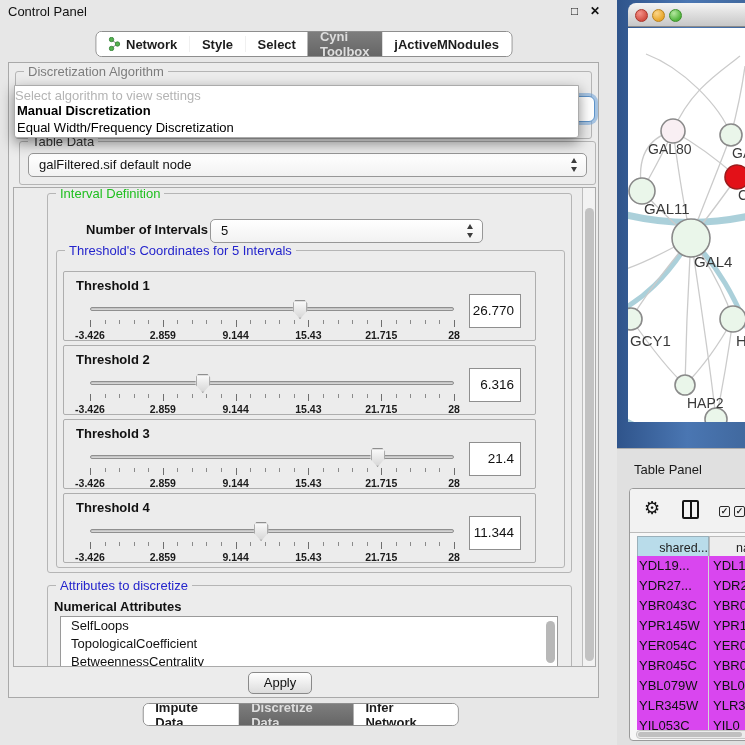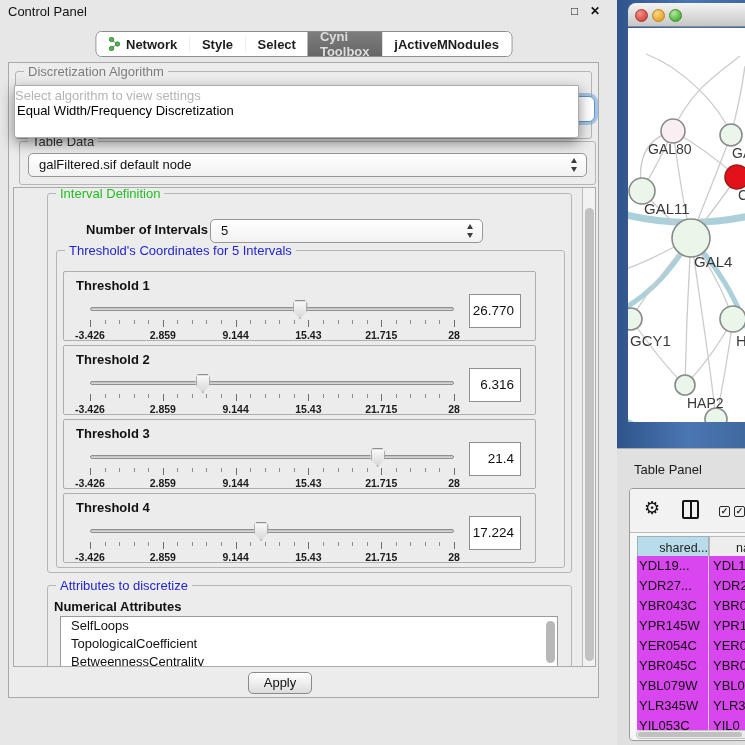--- a/index.html
+++ b/index.html
@@ -180,20 +180,21 @@
       </div>
 
     <div id="cp-main">
 
       <div id="algo-group" class="group">
         <span class="group-label gray">Discretization Algorithm</span>
       </div>
       <div id="algo-combo"></div>
       <div id="algo-popup">
         <span class="hint">Select algorithm to view settings</span>
+        <span class="pitem bold">Manual Discretization</span>
         <span class="pitem">Equal Width/Frequency Discretization</span>
       </div>
 
       <div id="tabledata-group" class="group">
         <span class="group-label">Table Data</span>
         <div id="tabledata-combo" class="combo">
           <span>galFiltered.sif default node</span>
           <span class="combo-arrows"></span>
         </div>
       </div>
@@ -378,21 +379,21 @@
                     </div>
       <div class="thr-ticklabels">
                       <span class="ticklab" style="left: 0%;">-3.426</span>
                       <span class="ticklab" style="left: 20%;">2.859</span>
                       <span class="ticklab" style="left: 40%;">9.144</span>
                       <span class="ticklab" style="left: 60%;">15.43</span>
                       <span class="ticklab" style="left: 80%;">21.715</span>
                       <span class="ticklab" style="left: 100%;">28</span>
                     </div>
     </div>
-    <div class="thr-value">17.224</div>
+    <div class="thr-value">11.344</div>
   </div>
               </div>
           </div>
         </div>
 
         <div id="attr-group" class="group">
           <span class="group-label blue">Attributes to discretize</span>
           <span id="attr-list-title">Numerical Attributes</span>
           <div id="attr-list">
             <div id="attr-list-mount">
@@ -409,20 +410,34 @@
         <div id="vscroll">
           <div class="thumb"></div>
         </div>
       </div>
 
       <div id="apply-row">
         <div id="apply-btn">Apply</div>
       </div>
     </div>
 
+    <div id="bottom-tabs" class="tabgroup">
+        <div class="tab">
+
+    <span class="tab-label">Impute Data</span>
+  </div>
+        <div class="tab selected">
+
+    <span class="tab-label">Discretize Data</span>
+  </div>
+        <div class="tab">
+
+    <span class="tab-label">Infer Network</span>
+  </div>
+      </div>
   </div>
 
   <div id="nw">
     <div id="mac-win">
       <div id="mac-titlebar">
         <span id="light-red" class="light"></span>
         <span id="light-yellow" class="light"></span>
         <span id="light-green" class="light"></span>
       </div>
       <div id="net-canvas">

